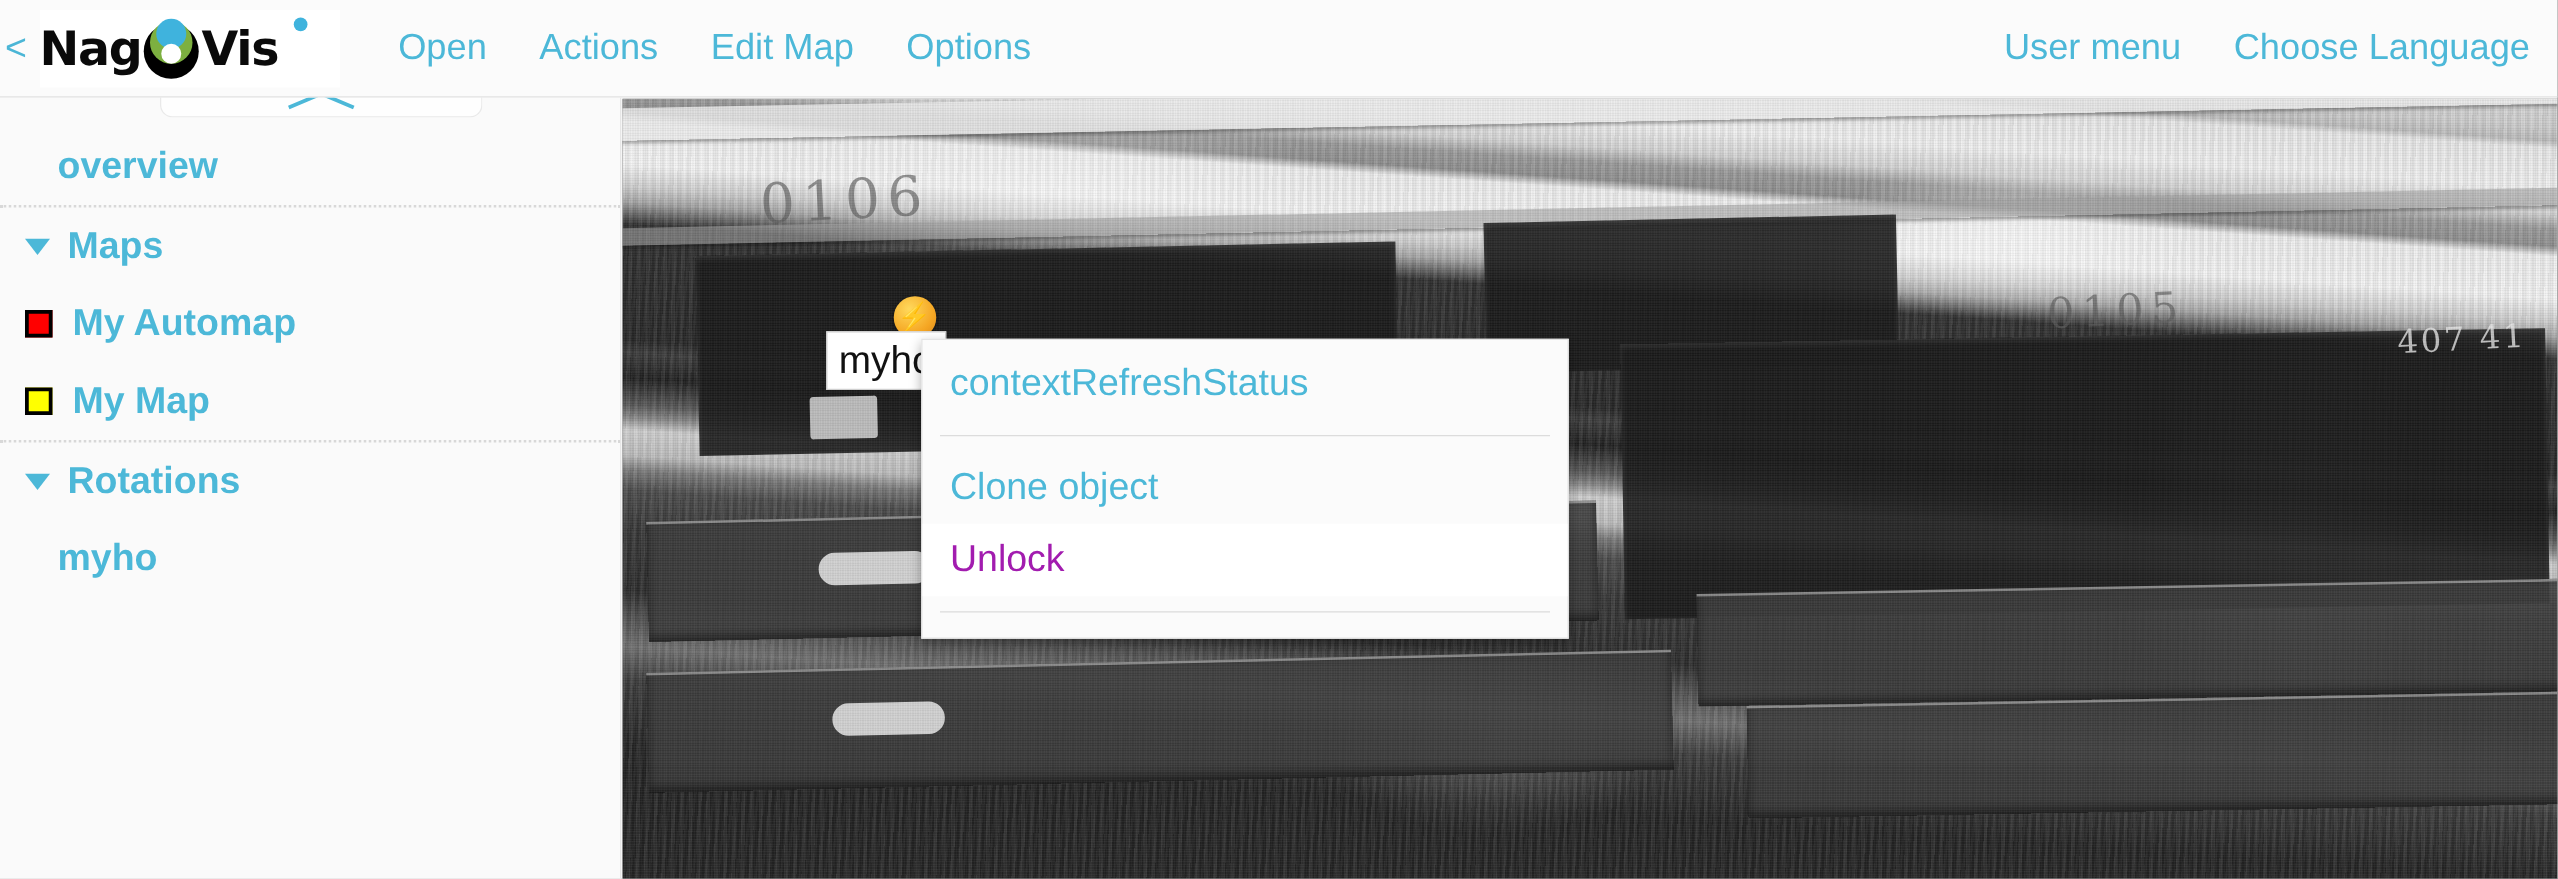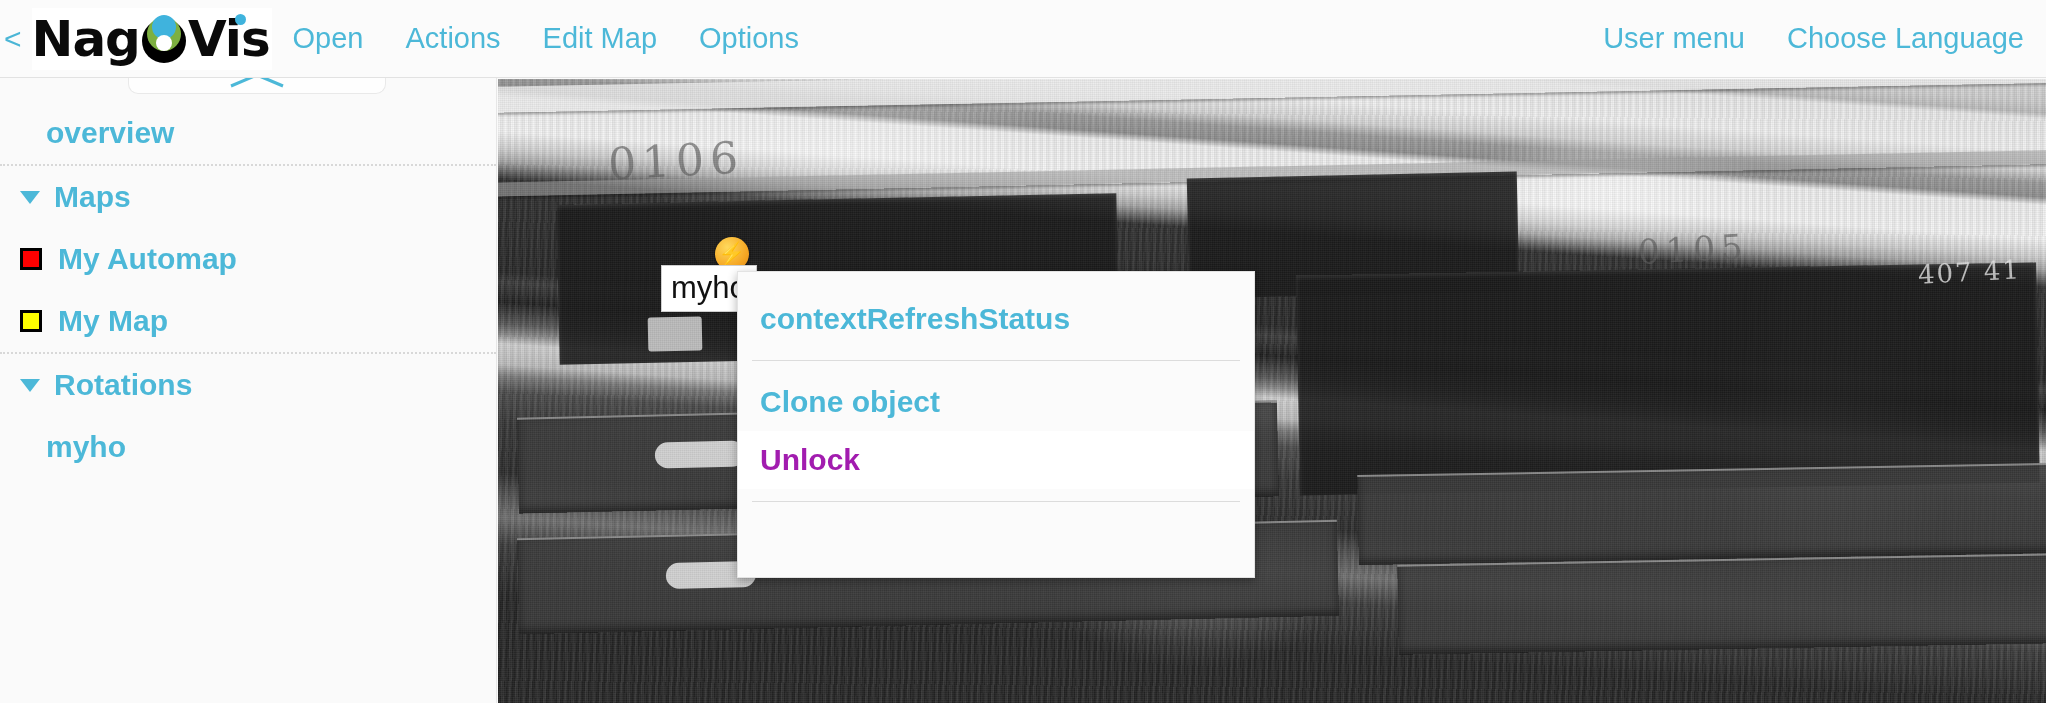--- a/index.html
+++ b/index.html
@@ -19,21 +19,21 @@
     z-index:40;
   }
   #back-arrow{
     color:#4bb6d6; font-size:30px; line-height:1;
     margin-left:4px; margin-right:10px; font-weight:400;
   }
   #logo{ position:relative; height:62px; width:240px; display:flex;
          align-items:center; background:#fff; }
   #logo .logo-text{
     font-family:"DejaVu Sans", sans-serif;
-    font-size:50px; font-weight:700; color:#0a0a0a;
+    font-size:38px; font-weight:700; color:#0a0a0a;
     letter-spacing:-1px; line-height:1; white-space:nowrap;
   }
   .logo-mark{
     position:relative; display:inline-block;
     width:52px; height:52px; vertical-align:-12px; margin:0 -2px;
   }
   .logo-mark .ring-black{
     position:absolute; left:4px; top:6px; width:44px; height:44px;
     border-radius:50%; background:#000;
   }
@@ -47,21 +47,21 @@
   }
   .logo-mark .ring-inner{
     position:absolute; left:18px; top:22px; width:16px; height:16px;
     border-radius:50%; background:#fff;
   }
   .logo-dot{
     position:absolute; width:11px; height:11px; border-radius:50%;
     background:#3fb3dd; right:26px; top:6px;
   }
 
-  #nav-left{ display:flex; align-items:center; margin-left:21px; gap:42px; }
+  #nav-left{ display:flex; align-items:center; margin-left:47px; gap:42px; }
   #nav-right{ display:flex; align-items:flex-start; margin-left:auto;
               margin-right:22px; gap:42px; }
   .navitem{
     color:#4cb8d8; font-size:29px; line-height:1; white-space:nowrap;
     cursor:pointer; text-decoration:none;
   }
 
   
   #sidebar{
     position:absolute; left:0; top:78px; width:497px; height:625px;
@@ -203,27 +203,26 @@
     background:#ffffff; color:#111;
     font-size:31px; line-height:1;
     padding:6px 9px 8px 9px;
     border:1px solid #cfcfcf;
     white-space:nowrap; z-index:21;
   }
 
   
   #context-menu{
     position:absolute; left:737px; top:271px;
-    width:518px; height:307px;
+    width:518px; height:240px;
     background:#fbfbfb;
     border:1px solid #e3e3e3;
     box-shadow:0 3px 9px rgba(0,0,0,.30);
     z-index:60;
-    padding-top:18px;
-    font-weight:bold;
+    padding-top:6px;
   }
   .cm-item{
     height:58px; display:flex; align-items:center;
     padding-left:22px; cursor:pointer;
     font-size:30px; line-height:1; color:#4cb8d8;
     white-space:nowrap;
   }
   .cm-item.hover{ color:#a21caf; background:#ffffff; }
   .cm-divider{
     height:1px; background:#dcdcdc; margin:12px 14px 12px 14px;

